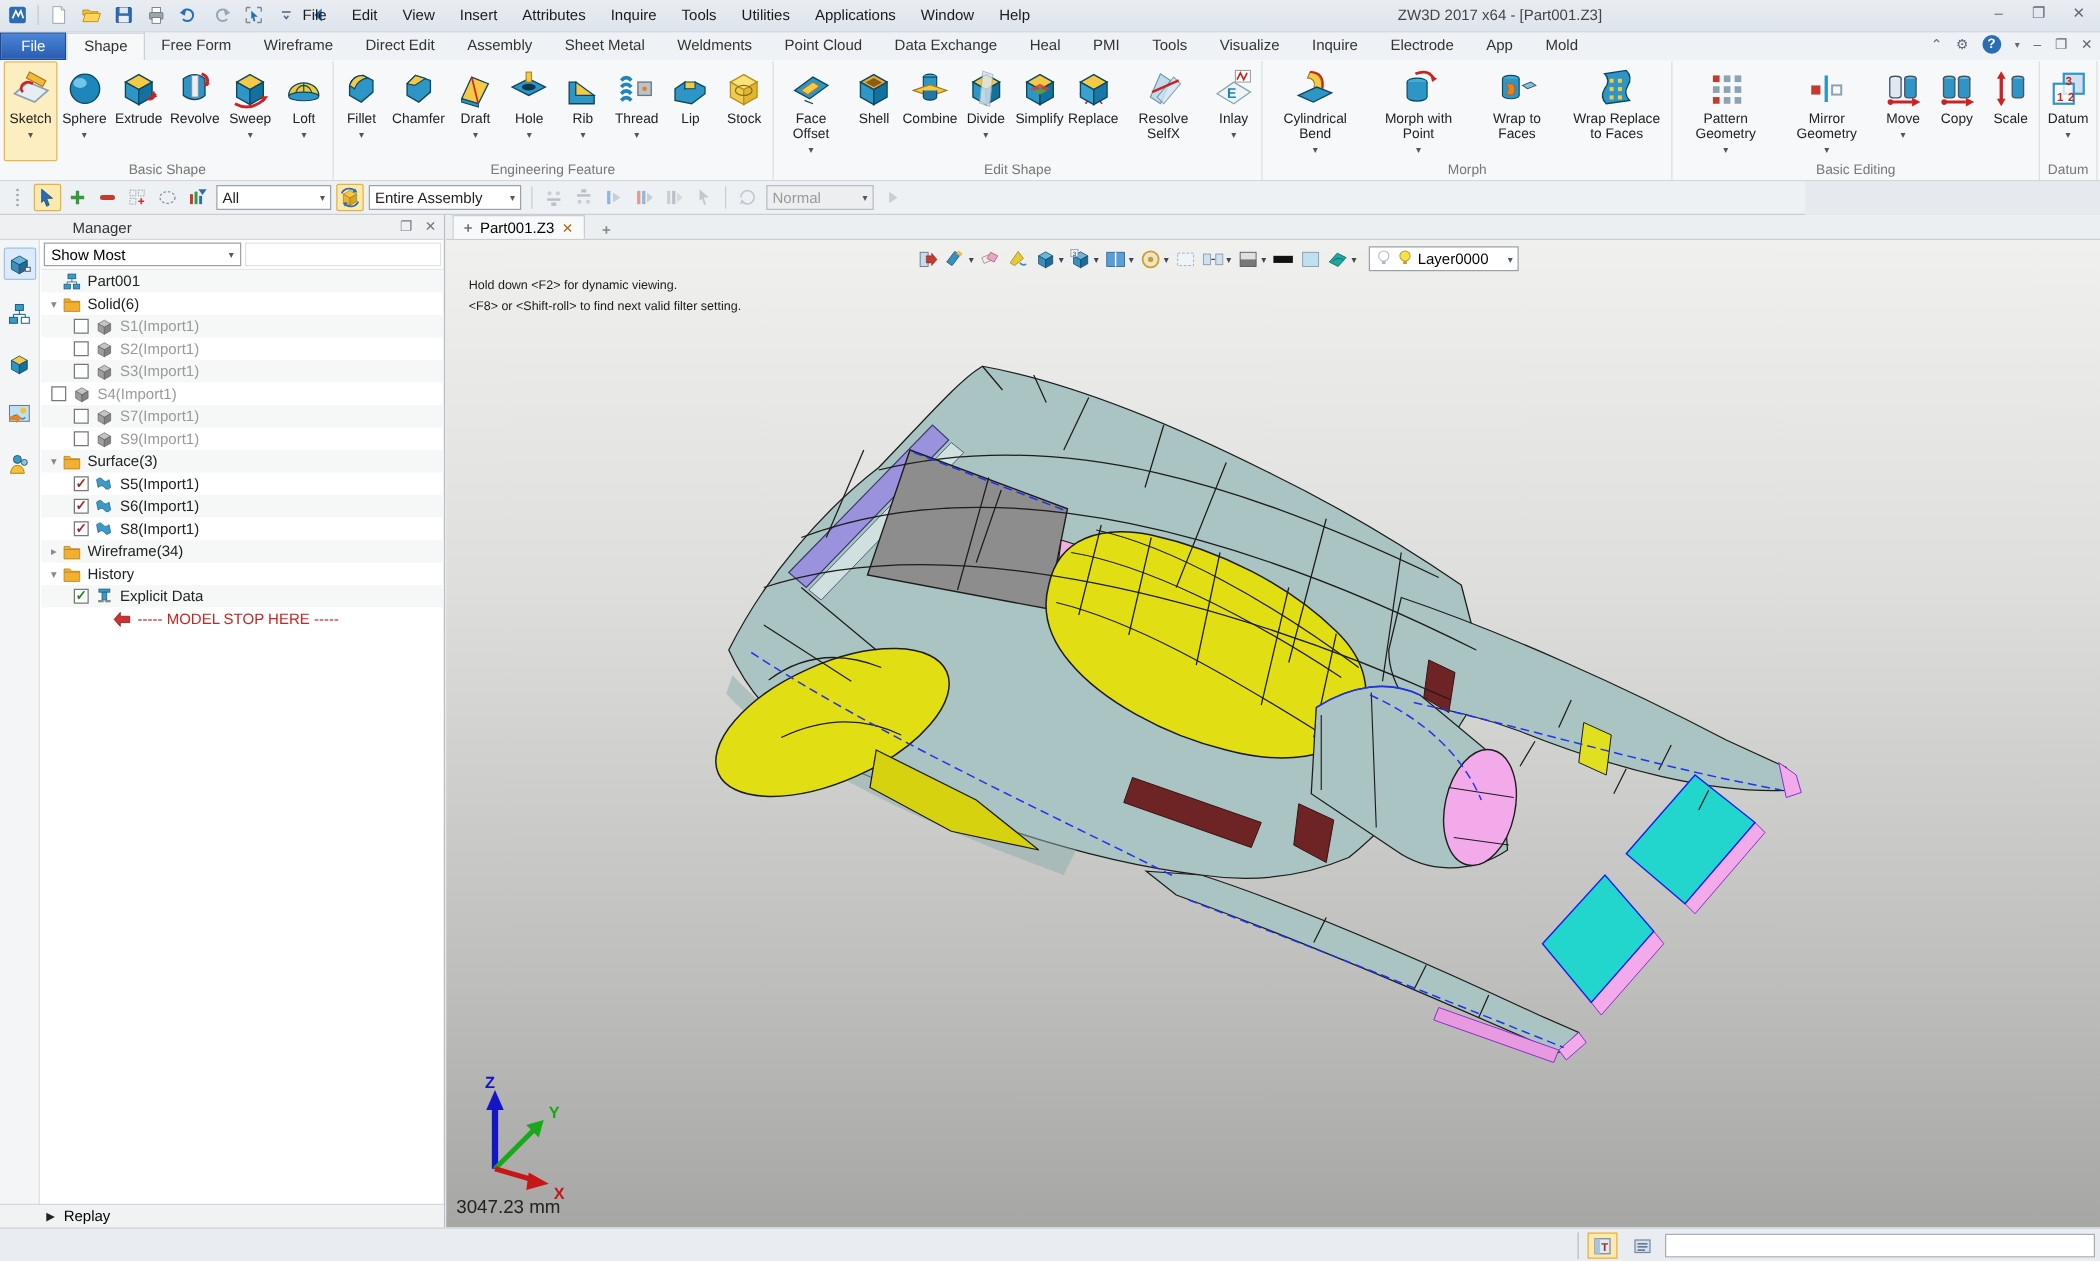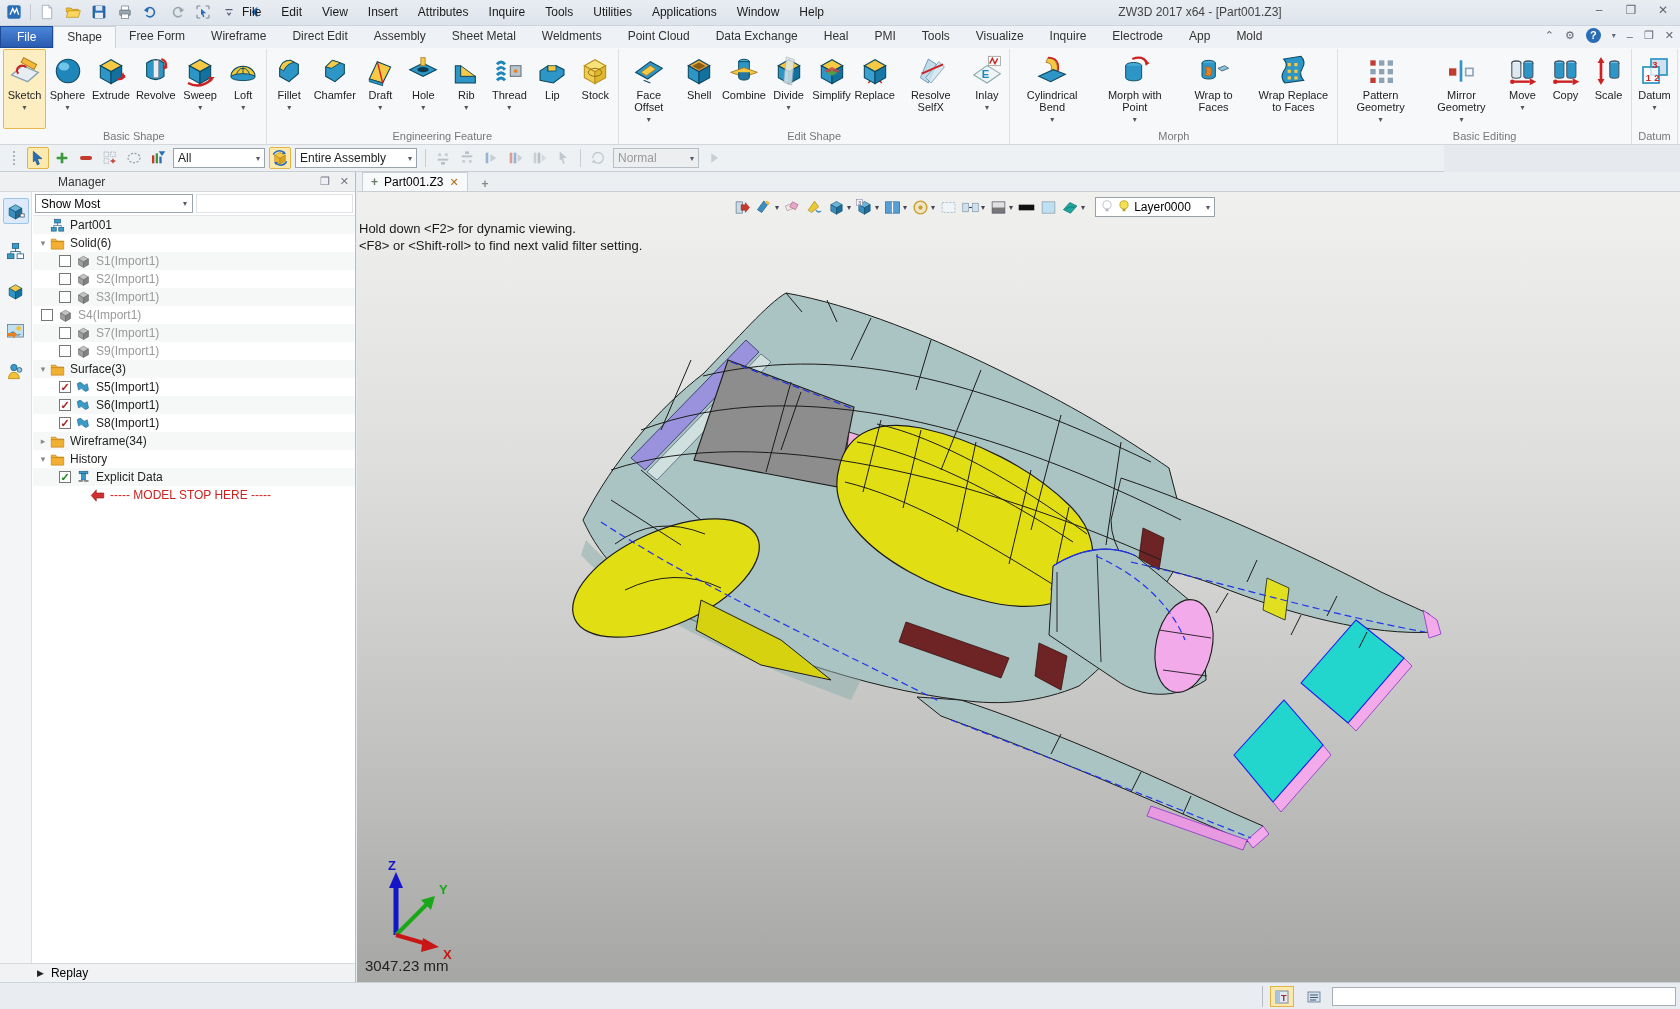--- a/index.html
+++ b/index.html
@@ -97,21 +97,21 @@
   #doctab .close { color:#b56a18; font-size:11px; }
   #newtab { margin-left:10px; color:#888; font-weight:bold; padding:0 4px; }
   #viewport { position:absolute; left:0; top:20px; width:1323px; height:790px;
     background:linear-gradient(#f0f0ee 0%, #dededc 35%, #bebebc 75%, #a6a6a4 100%); overflow:hidden; }
   #vtoolbar { position:absolute; left:376px; top:5px; display:flex; align-items:center; gap:3px; }
   .vbtn { width:19px; height:19px; display:flex; align-items:center; justify-content:center; }
   .vcaret { font-size:8px; color:#445; margin:0 1px 0 -2px; }
   #layerbox { width:120px; height:20px; background:#fff; border:1px solid #99a1aa; display:flex;
     align-items:center; padding:0 4px; gap:3px; margin-left:6px; }
   #layerbox .caret { font-size:8px; color:#556; margin-left:auto; }
-  #hints { position:absolute; left:2px; top:28px; color:#1a1a1a; font-size:13px; line-height:17px; }
+  #hints { position:absolute; left:18px; top:28px; color:#1a1a1a; font-size:10px; line-height:17px; }
   #measure { position:absolute; left:8px; top:765px; color:#222; font-size:15px; }
   #triad { position:absolute; left:4px; top:668px; }
 
   
   #statusbar { position:absolute; left:0; top:982px; width:1680px; height:27px; background:#e9edf2;
     border-top:1px solid #cdd2d8; }
   #statusbar .vsep { position:absolute; left:1262px; top:3px; width:1px; height:21px; background:#b8bdc4; }
   .stbtn { position:absolute; top:3px; width:24px; height:21px; display:flex; align-items:center;
     justify-content:center; border:1px solid transparent; }
   .stbtn.hl { background:#fce9ad; border-color:#e2b347; }

